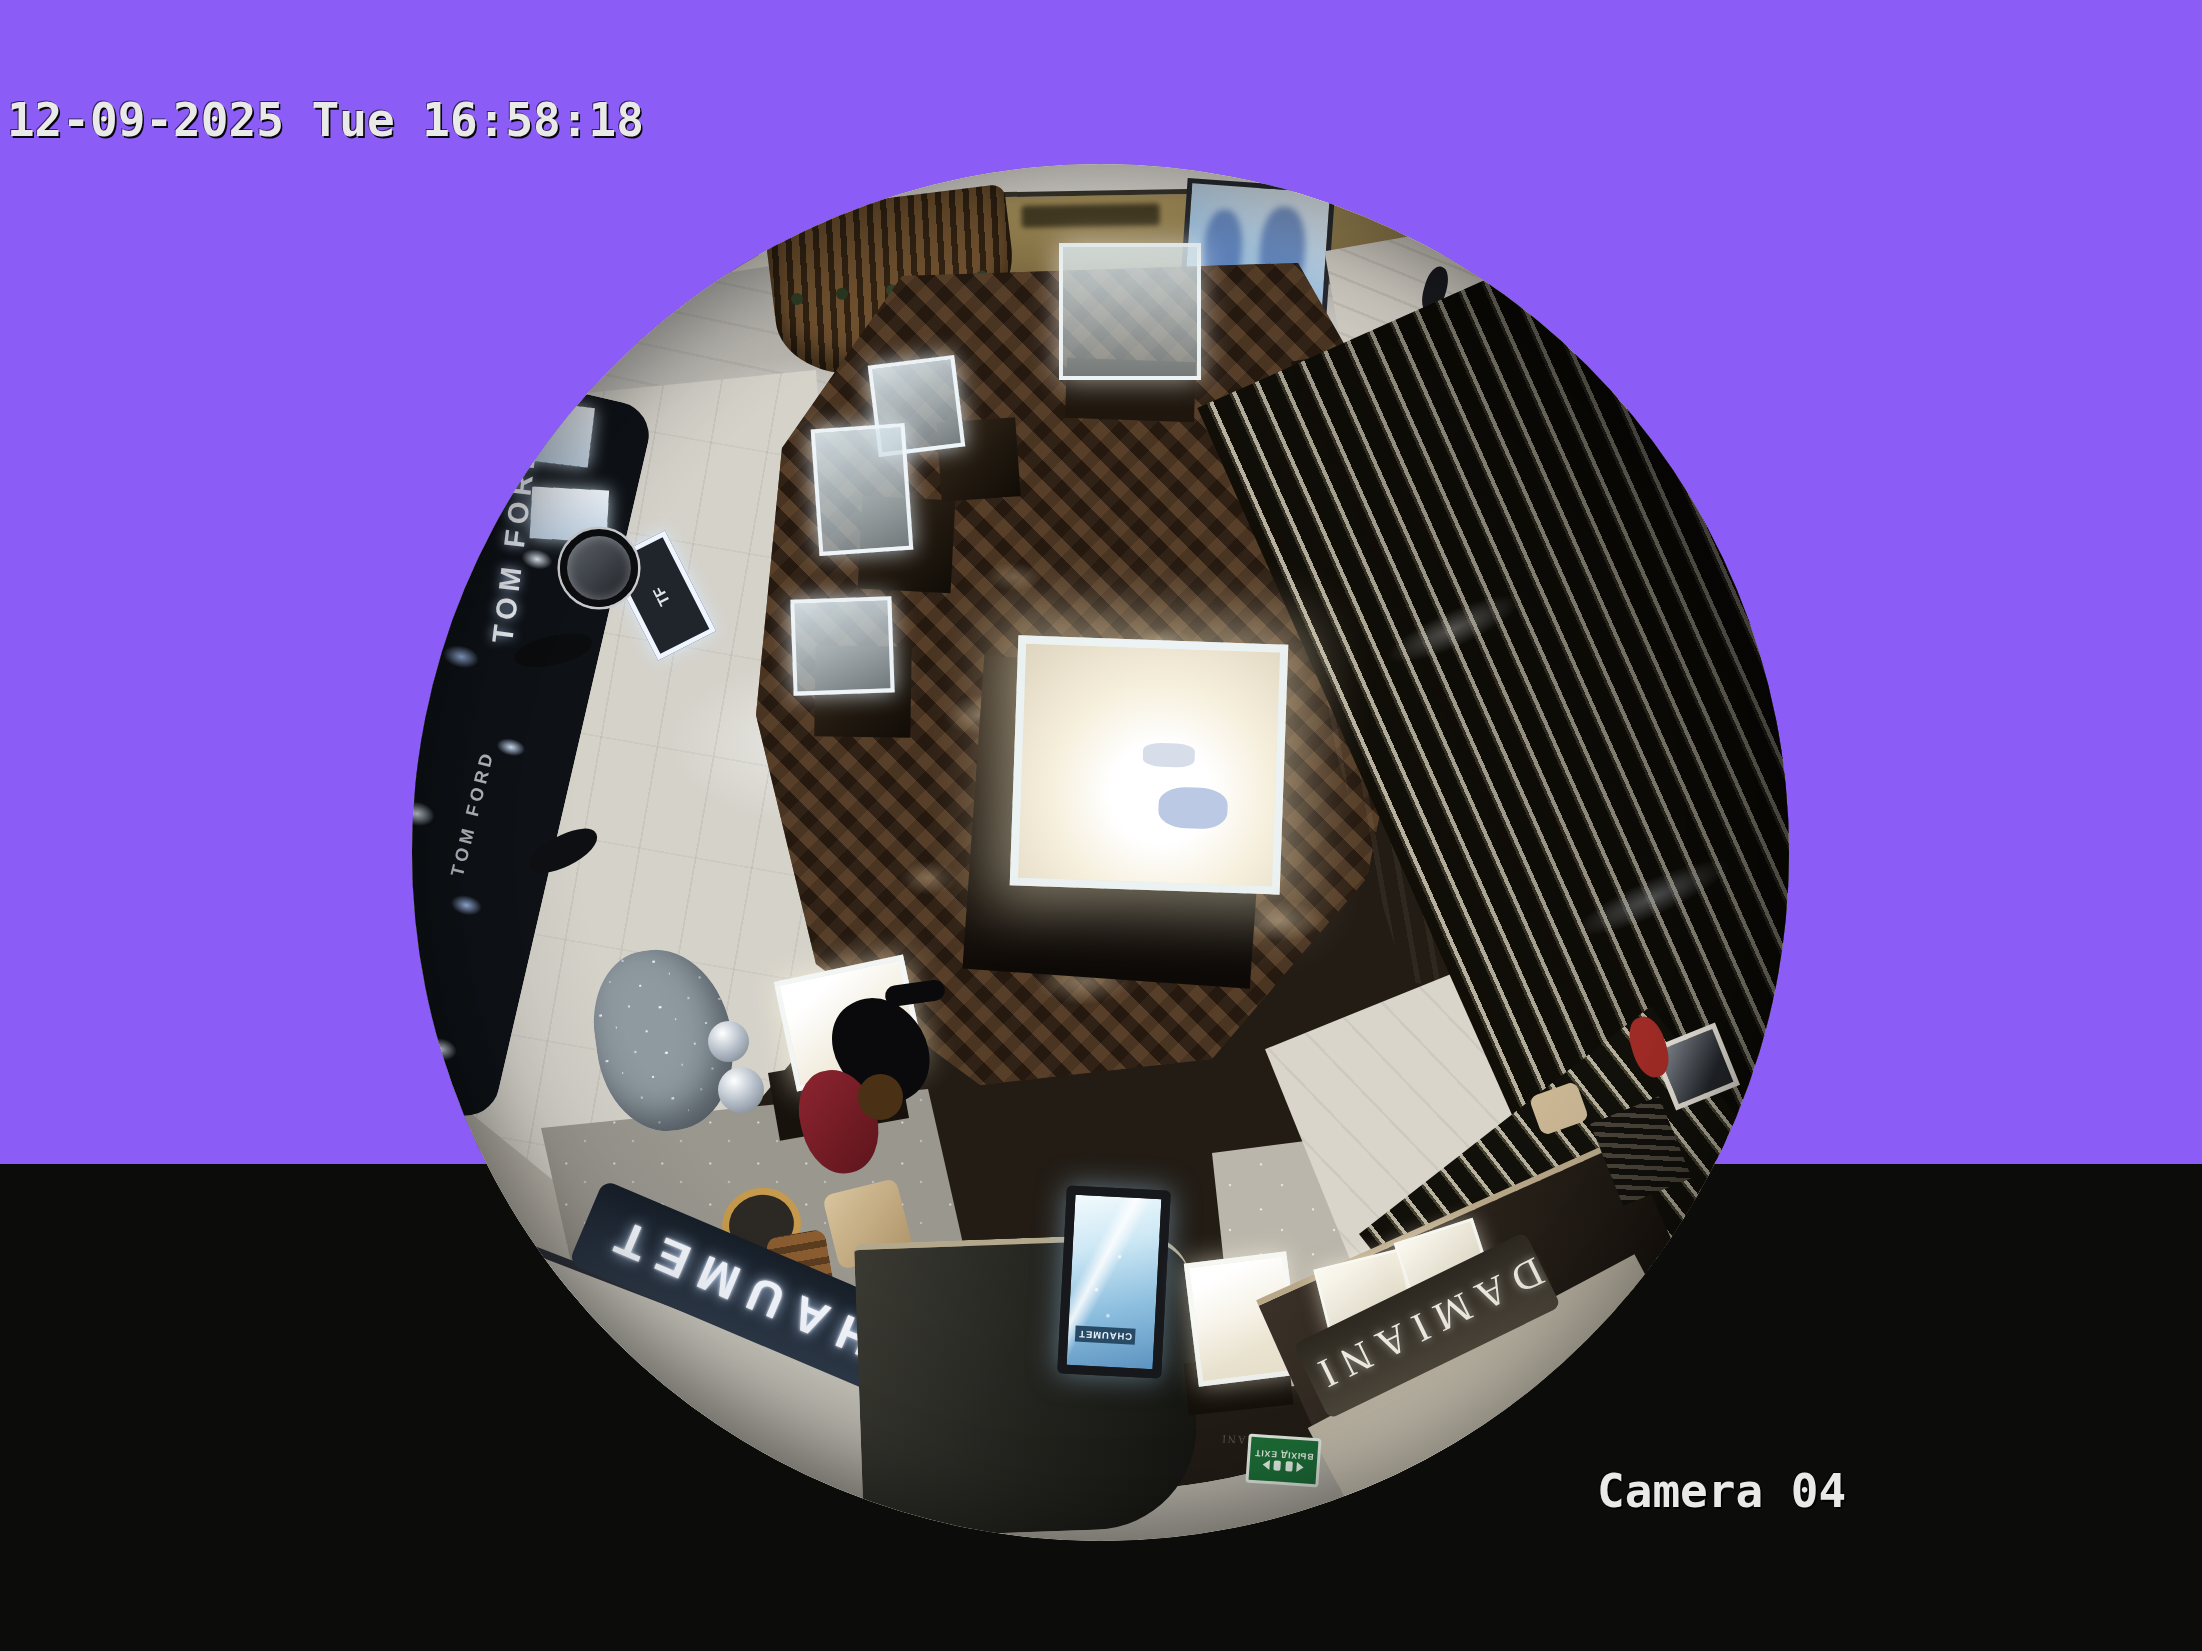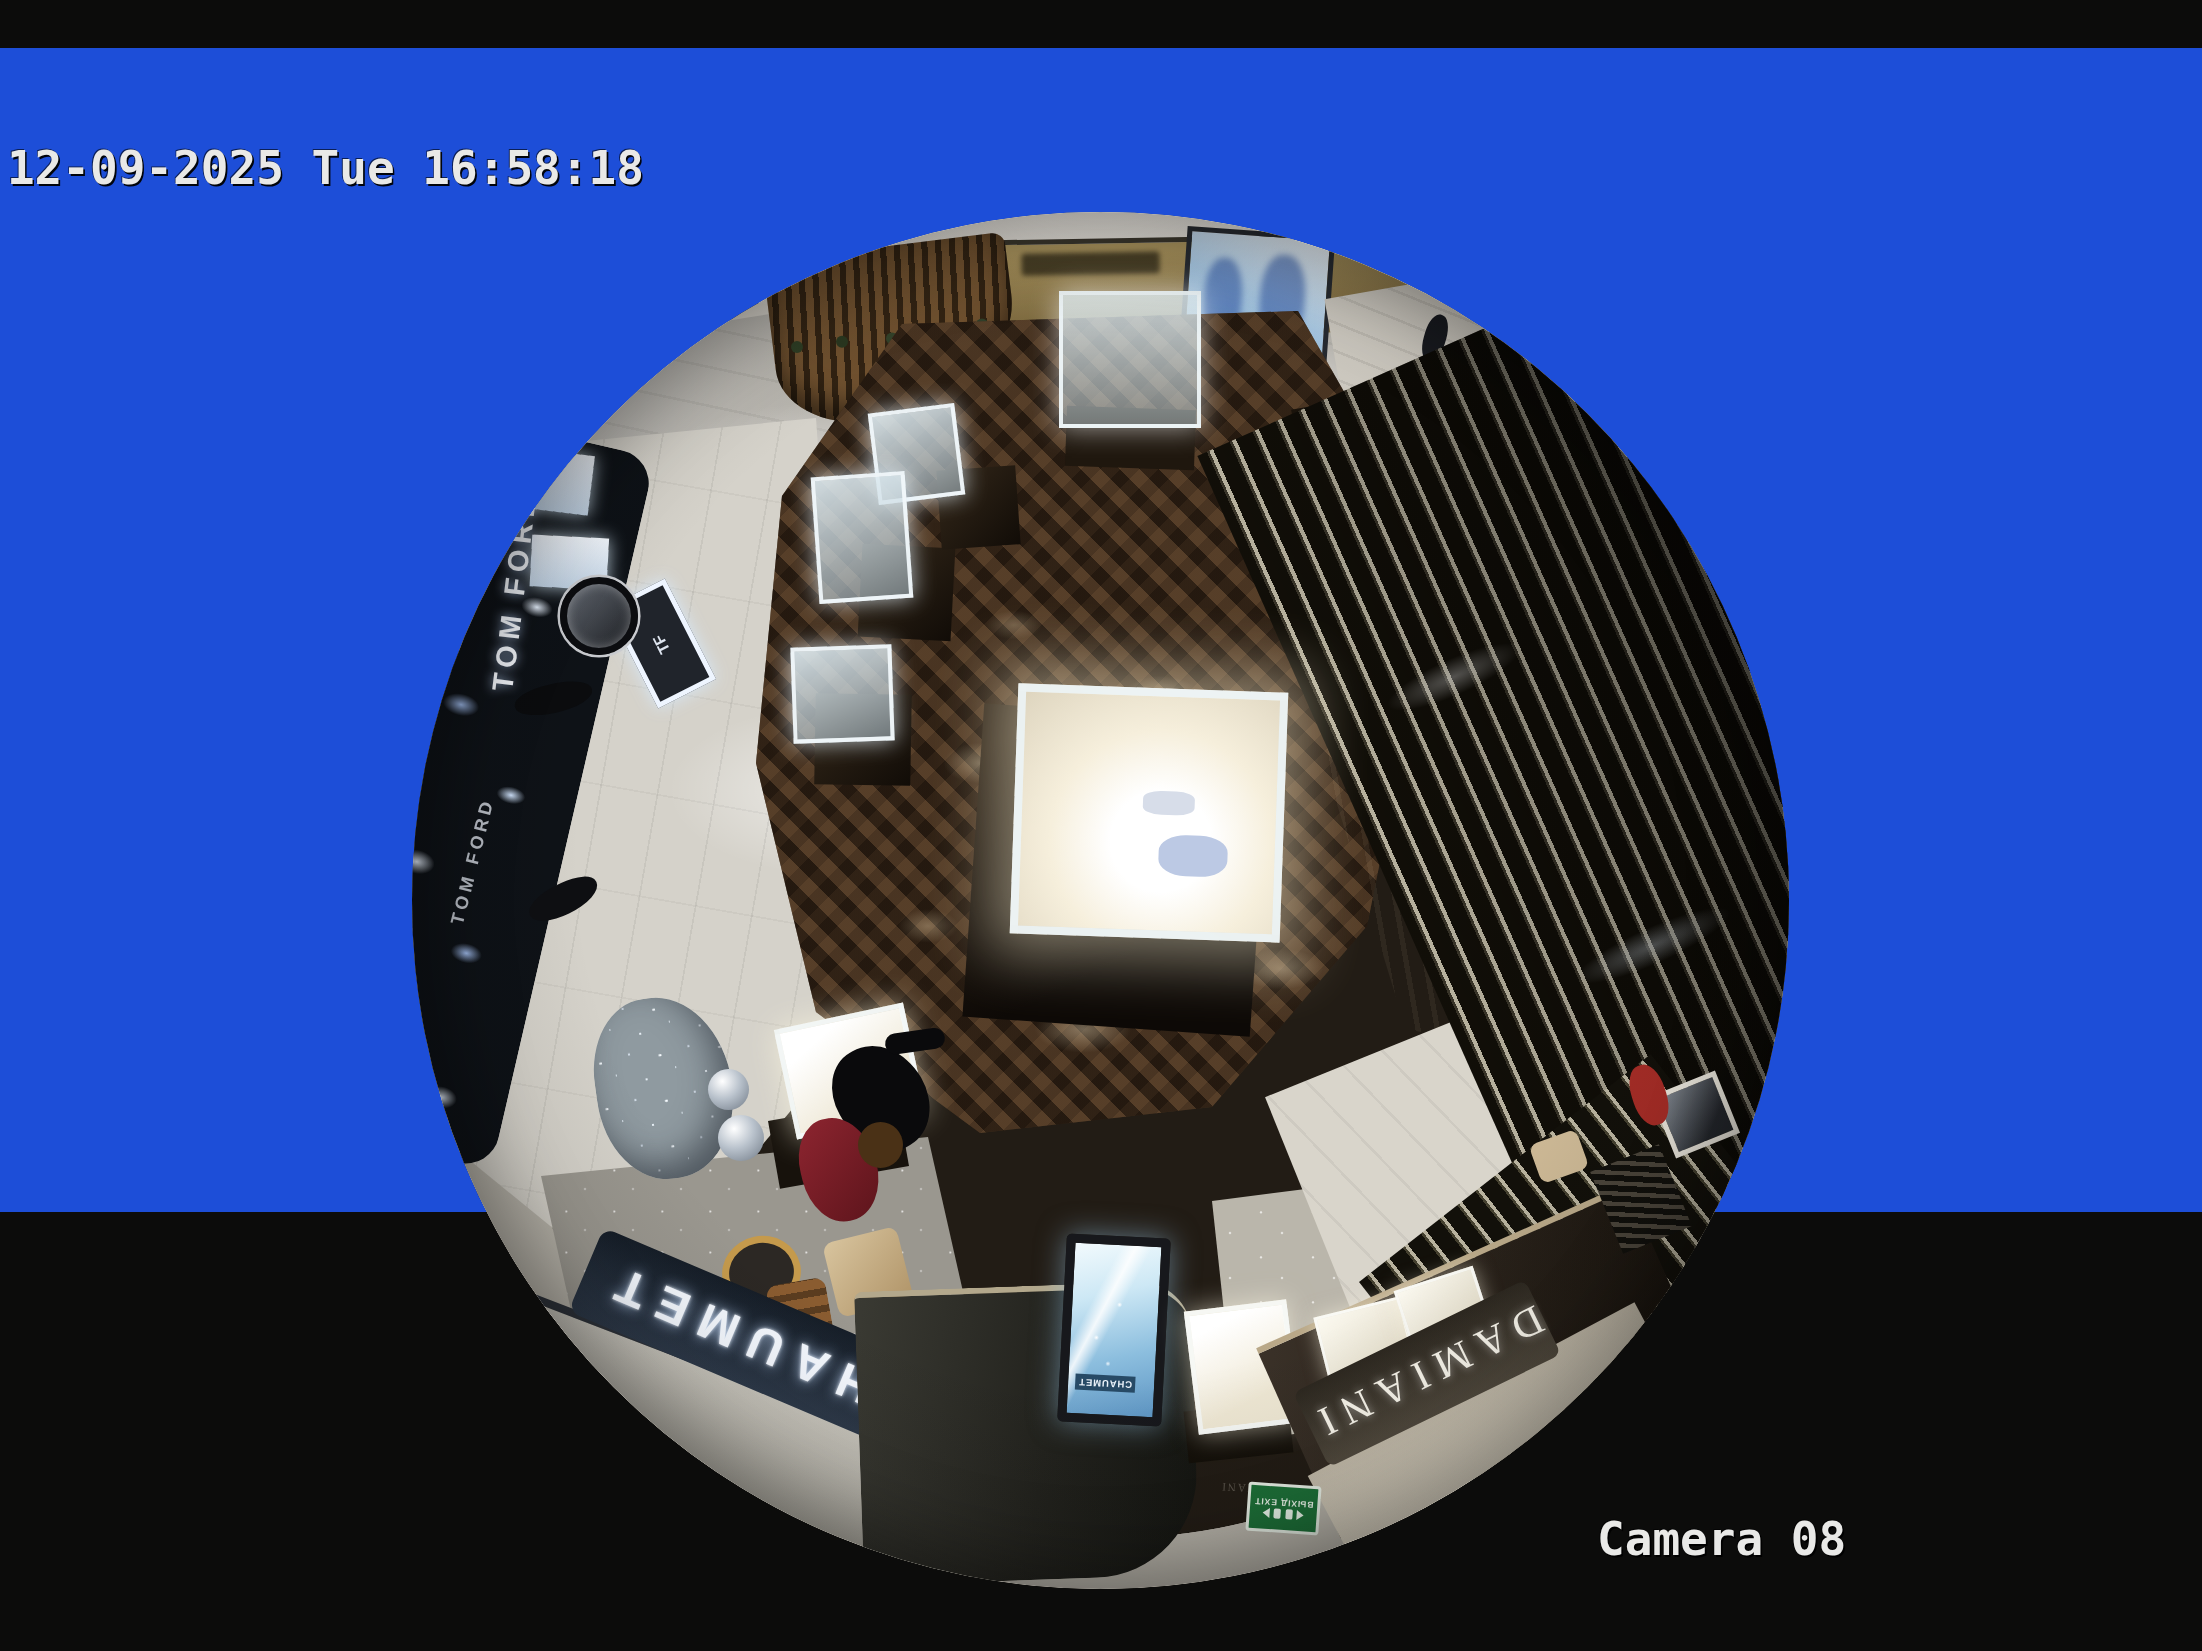--- a/index.html
+++ b/index.html
@@ -1,17 +1,17 @@
 <!DOCTYPE html>
 <html style="font-size:13.8px"><head>
 <meta charset="utf-8">
 <style>
   html,body{margin:0;padding:0;background:#0c0c0b;}
   body{width:2203px;height:1652px;overflow:hidden;font-family:"Liberation Sans",sans-serif;}
-  .stage{position:relative;width:2203px;height:1164px;background:#1d4ed8;margin-top:48px;}
+  .stage{position:relative;width:2203px;height:1164px;background:#8b5cf6;}
   .abs{position:absolute;}
   .osd{position:absolute;color:#e9e9e7;font-family:"DejaVu Sans Mono",monospace;font-weight:bold;
        text-shadow:1.7px 1.7px 0 rgba(0,0,0,.95), -0.9px -0.9px 0 rgba(0,0,0,.6);white-space:pre;}
   #osd-timestamp{left:6.9px;top:93px;font-size:46px;}
   #osd-camera{left:1597px;top:1464px;font-size:46px;}
 
   
   #fisheye{position:absolute;left:412px;top:164px;width:1377px;height:1377px;border-radius:50%;
            overflow:hidden;background:#221c15;}
 
@@ -380,15 +380,15 @@
         <span class="runner"></span>
         <span class="runner"></span>
         <span class="tri tri-r"></span>
       </div>
       <div id="exit-label">ВЫХІД EXIT</div>
     </div>
 
     <div id="vignette" class="abs"></div>
   </div>
 
-  <div id="osd-camera" class="osd">Camera 08</div>
+  <div id="osd-camera" class="osd">Camera 04</div>
 </div>
 
 
 </body></html>

